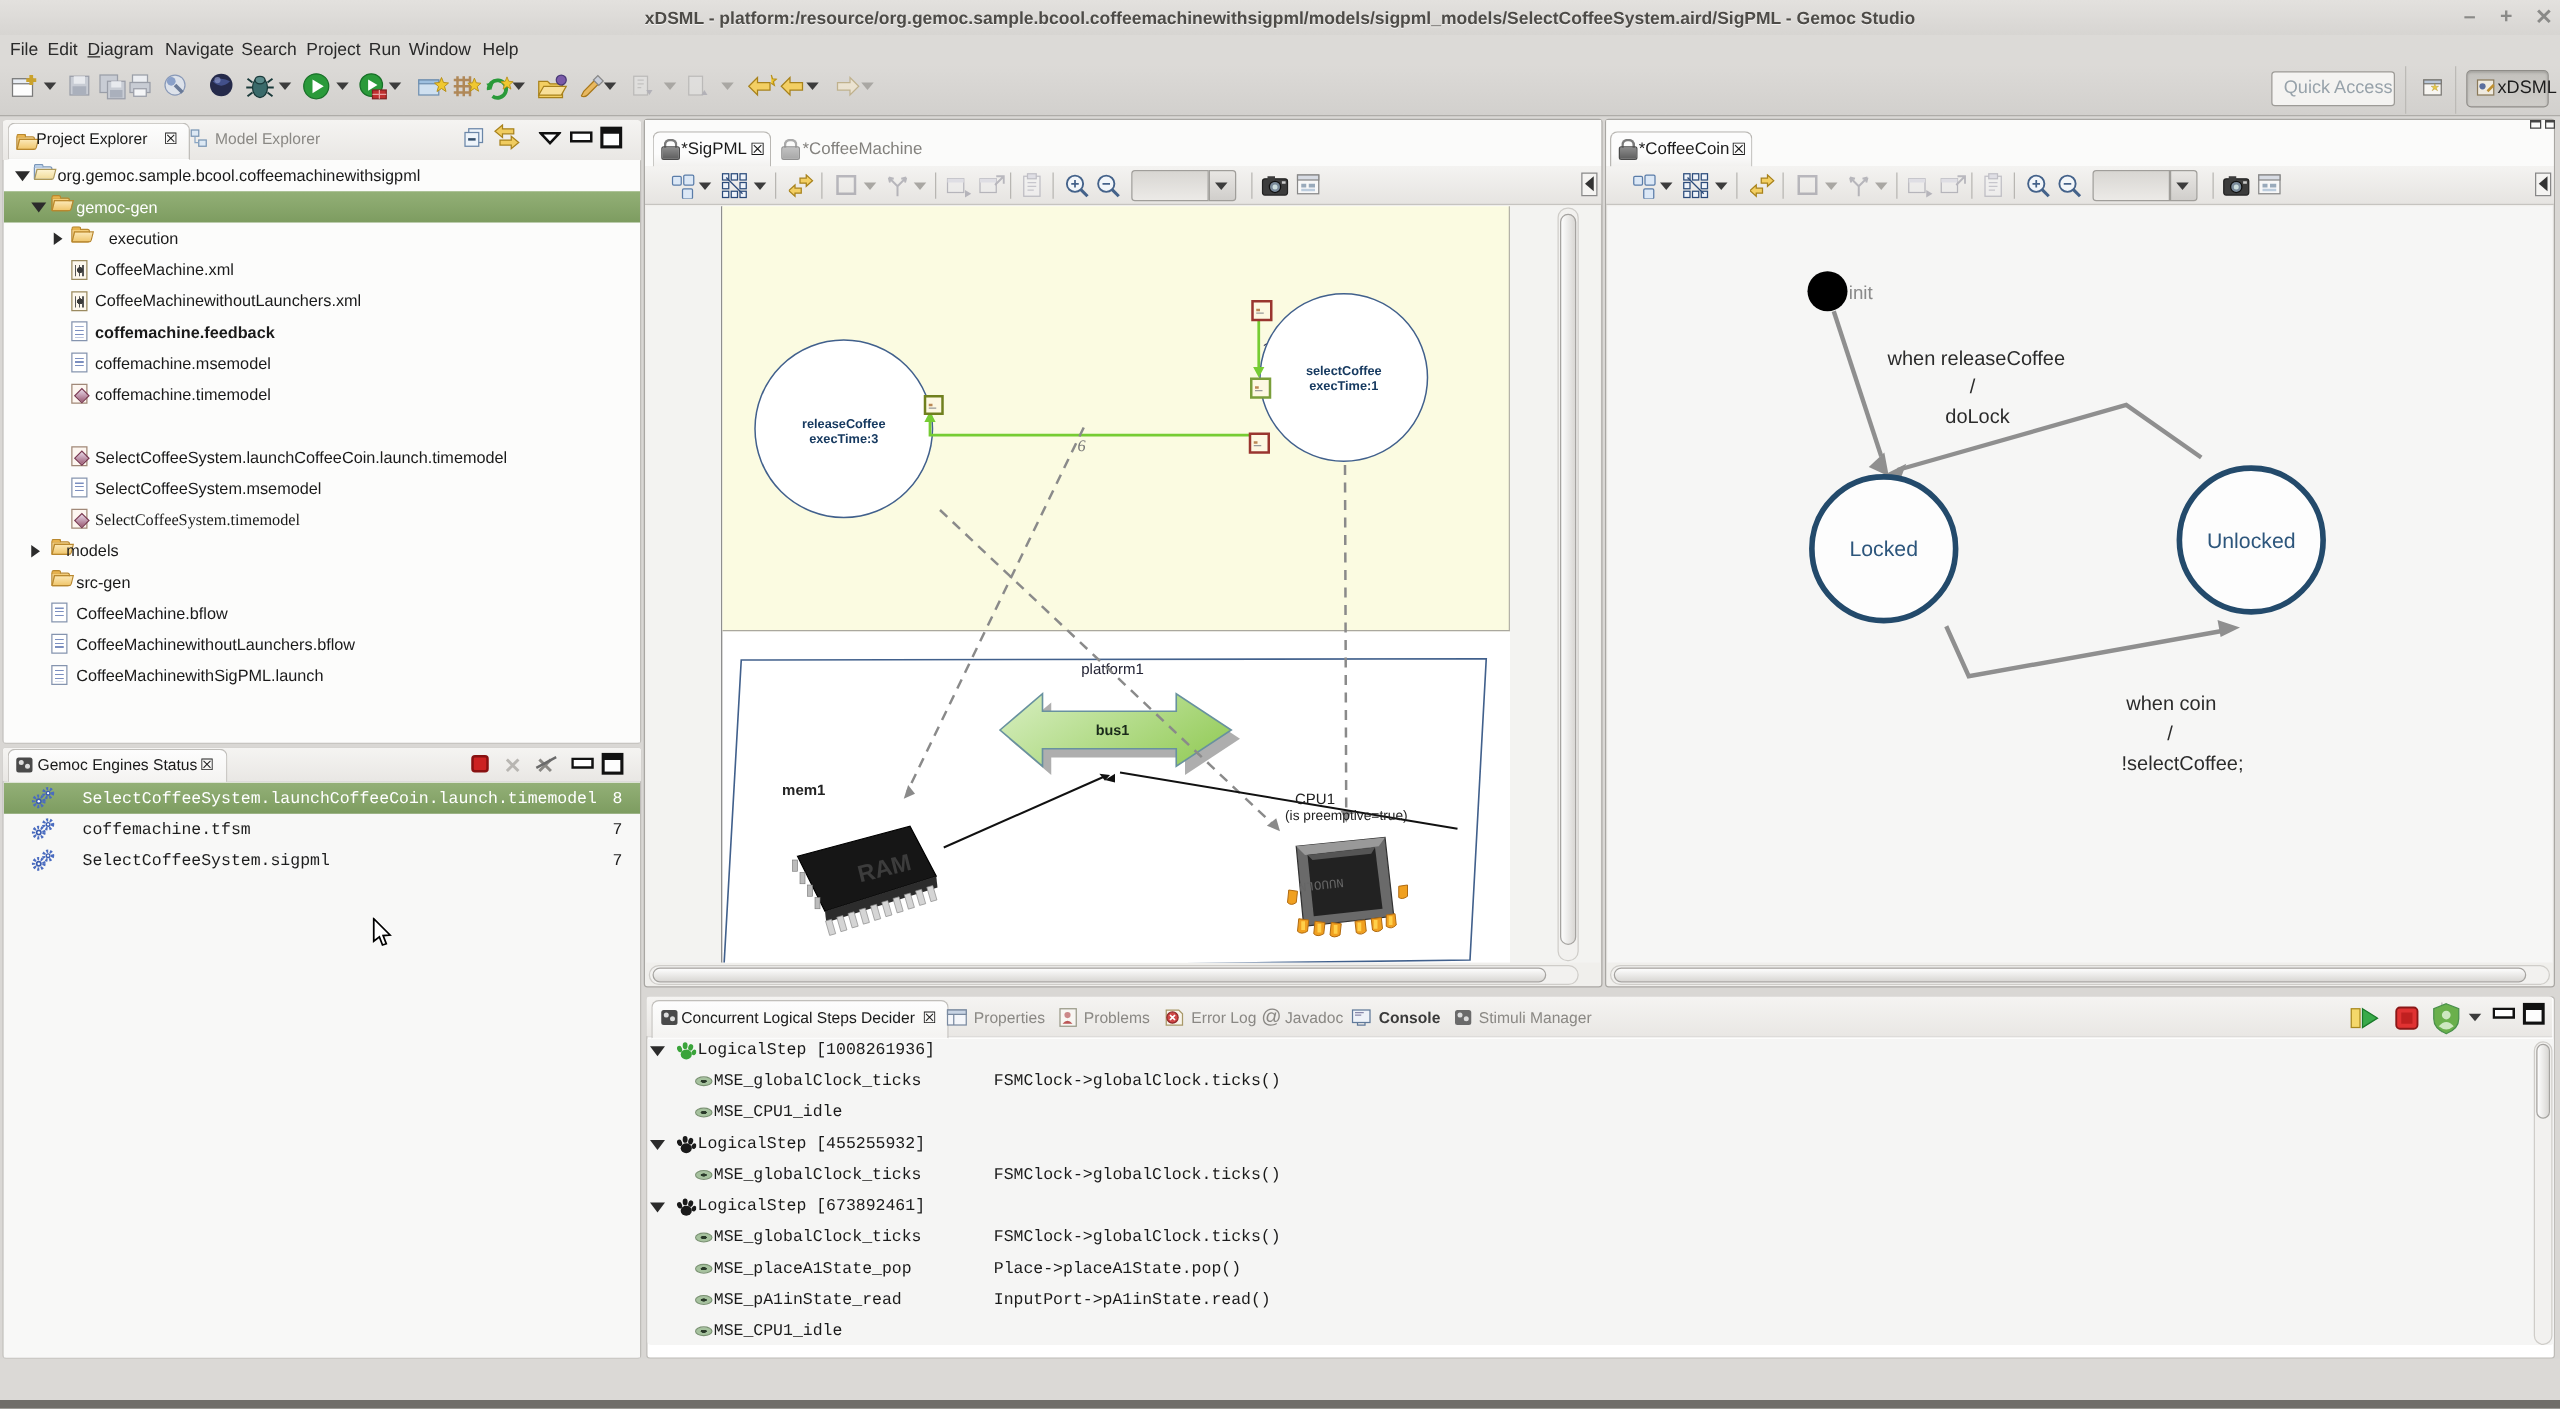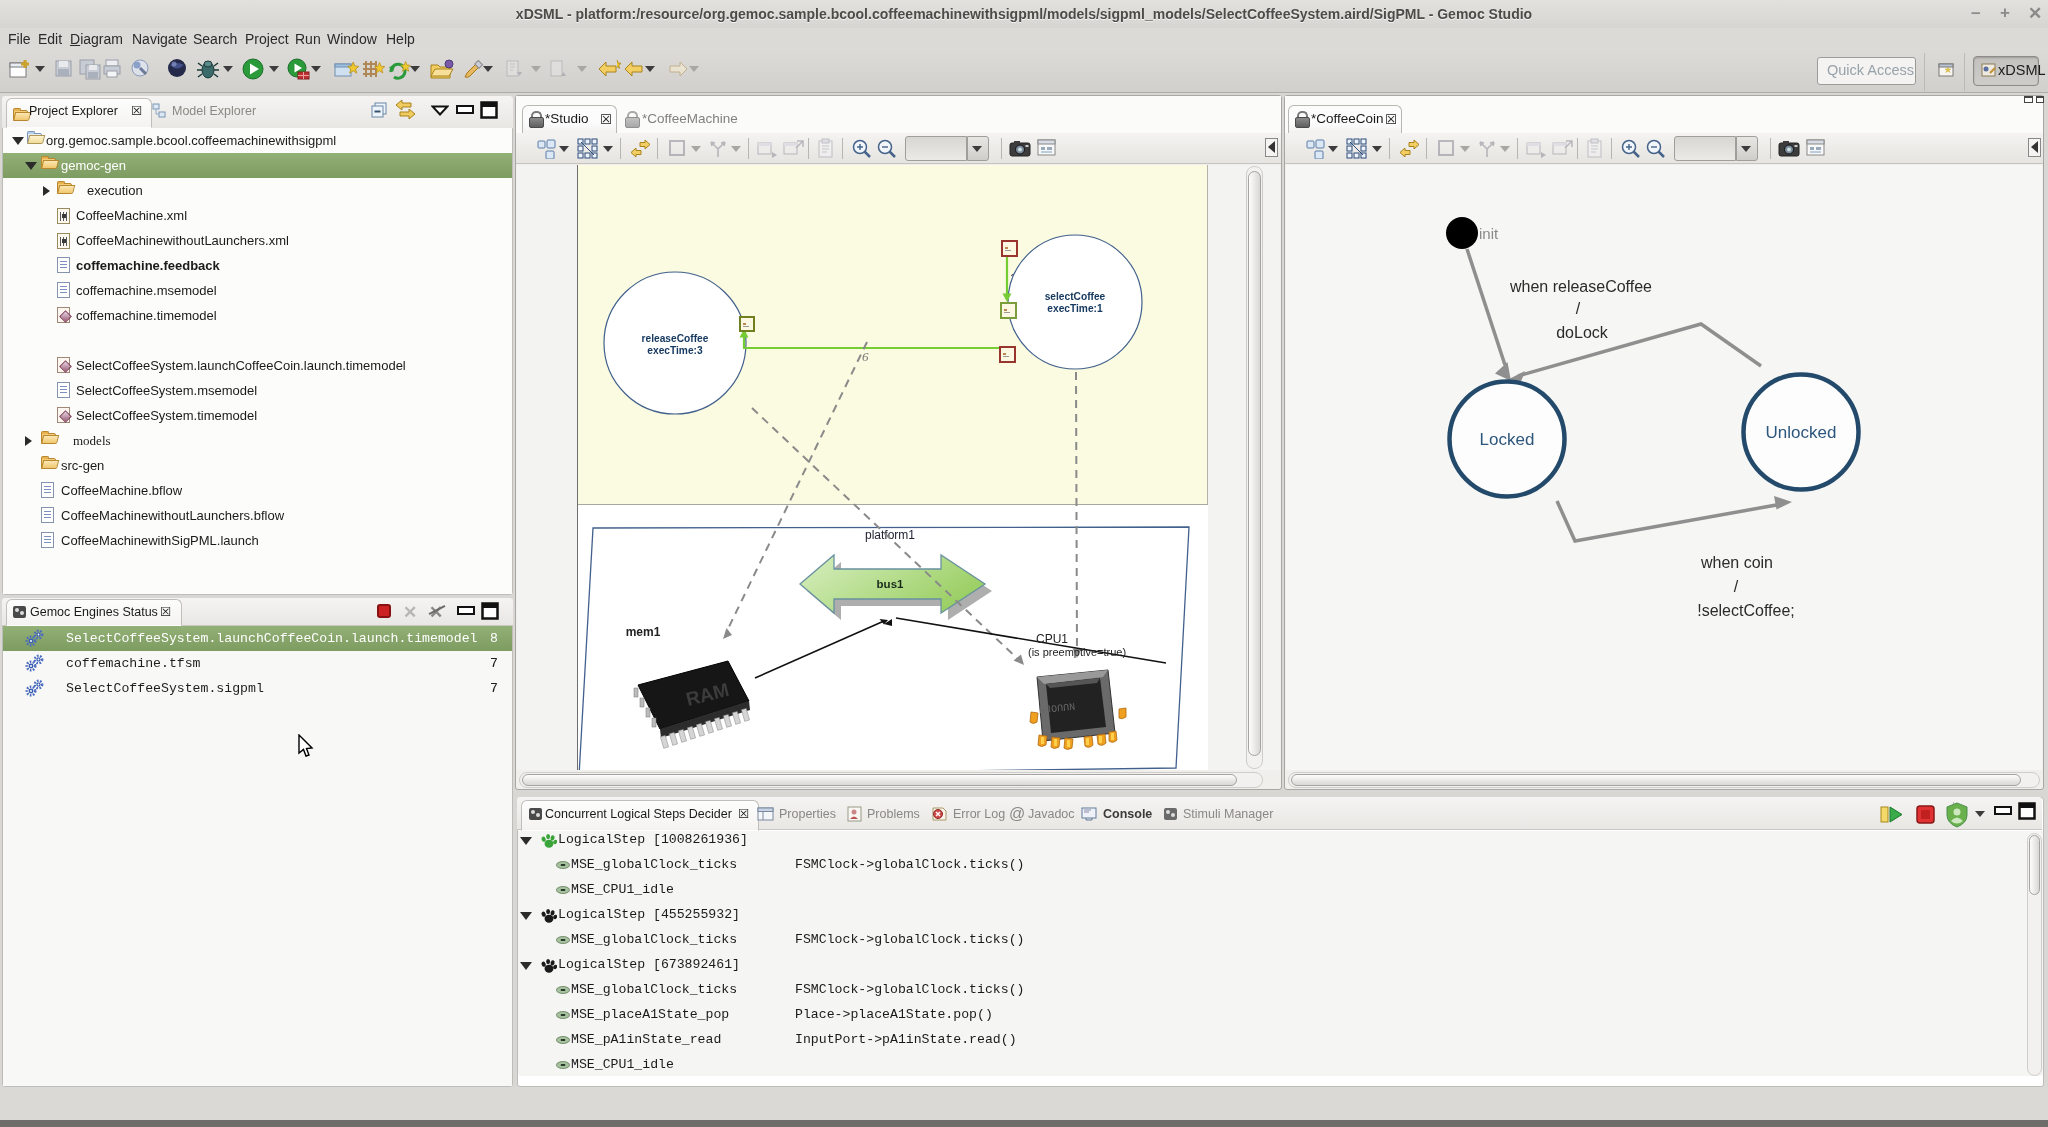--- a/index.html
+++ b/index.html
@@ -266,28 +266,28 @@
       <span style="position:absolute;left:73px;">coffemachine.timemodel</span>
     </div>
  <div class="trow" style="left:0;top:225px;width:509px;">
       <span style="position:absolute;left:54px;top:4px;" class="ic-tm"></span>
       <span style="position:absolute;left:73px;">SelectCoffeeSystem.launchCoffeeCoin.launch.timemodel</span>
     </div>
  <div class="trow" style="left:0;top:250px;width:509px;">
       <span style="position:absolute;left:54px;top:4px;" class="ic-doc"></span>
       <span style="position:absolute;left:73px;">SelectCoffeeSystem.msemodel</span>
     </div>
- <div class="trow" style="left:0;top:275px;width:540px;">
+ <div class="trow" style="left:0;top:275px;width:540px;font-family:Liberation Serif, serif;">
       <span style="position:absolute;left:54px;top:4px;" class="ic-tm"></span>
       <span style="position:absolute;left:73px;">SelectCoffeeSystem.timemodel</span>
     </div>
  <div class="trow" style="left:0;top:300px;width:509px;">
       <span style="position:absolute;left:22px;top:8px;" class="arrow-e"></span>
       <span style="position:absolute;left:38px;top:5px;" class="ic-fold"></span>
-      <span style="position:absolute;left:70px;font-family:Liberation Serif, serif;">models</span>
+      <span style="position:absolute;left:50px;">models</span>
     </div>
  <div class="trow" style="left:0;top:325px;width:509px;">
       <span style="position:absolute;left:38px;top:5px;" class="ic-fold"></span>
       <span style="position:absolute;left:58px;">src-gen</span>
     </div>
  <div class="trow" style="left:0;top:350px;width:509px;">
       <span style="position:absolute;left:38px;top:4px;" class="ic-doc"></span>
       <span style="position:absolute;left:58px;">CoffeeMachine.bflow</span>
     </div>
  <div class="trow" style="left:0;top:375px;width:509px;">
@@ -370,21 +370,21 @@
       <path d="M3 1 L3 19 L7.5 15.5 L10 22 L13 21 L10.5 14.5 L16 14 Z" fill="#fff" stroke="#000" stroke-width="1.4"></path>
     </svg>
 </div>
 
 <div id="ed1" class="abs" style="left:515px;top:95px;width:767px;height:695px;">
  <div class="abs" style="left:0;top:0;width:767px;height:695px;background:#f0efec;border:1px solid #a9a7a3;border-radius:3px;"></div>
  <div class="abs" style="left:1px;top:1px;width:765px;height:37px;background:#fbfbfa;"></div>
 
  <div class="etab" style="left:7px;top:10px;width:95px;"></div>
  <span class="abs ic-lock" style="left:14px;top:16px;"></span>
- <div class="abs" style="left:30px;top:16px;font-size:13.5px;color:#1a1a1a;">*Studio</div>
+ <div class="abs" style="left:30px;top:16px;font-size:13.5px;color:#1a1a1a;">*SigPML</div>
     <div class="abs" style="left:85px;top:16px;font-size:13.5px;color:#1a1a1a;">☒</div>
  <span class="abs ic-lock dim" style="left:110px;top:16px;"></span>
  <div class="abs" style="left:127px;top:16px;font-size:13.5px;color:#83817d;">*CoffeeMachine</div>
 
  <div class="dtoolbar abs" style="left:1px;top:38px;width:765px;height:31px;"></div>
  <div class="abs" id="dtb1" style="left:0;top:38px;width:765px;height:31px;">
   <svg class="abs" style="left:22px;top:6px;" width="20" height="20">
         <rect x="1" y="2" width="7" height="7" rx="1" fill="#dce8f6" stroke="#5a7ca8"></rect>
         <rect x="10" y="1" width="8" height="8" rx="1" fill="#dce8f6" stroke="#5a7ca8"></rect>
         <rect x="9" y="12" width="8" height="8" rx="1" fill="#dce8f6" stroke="#5a7ca8"></rect>

